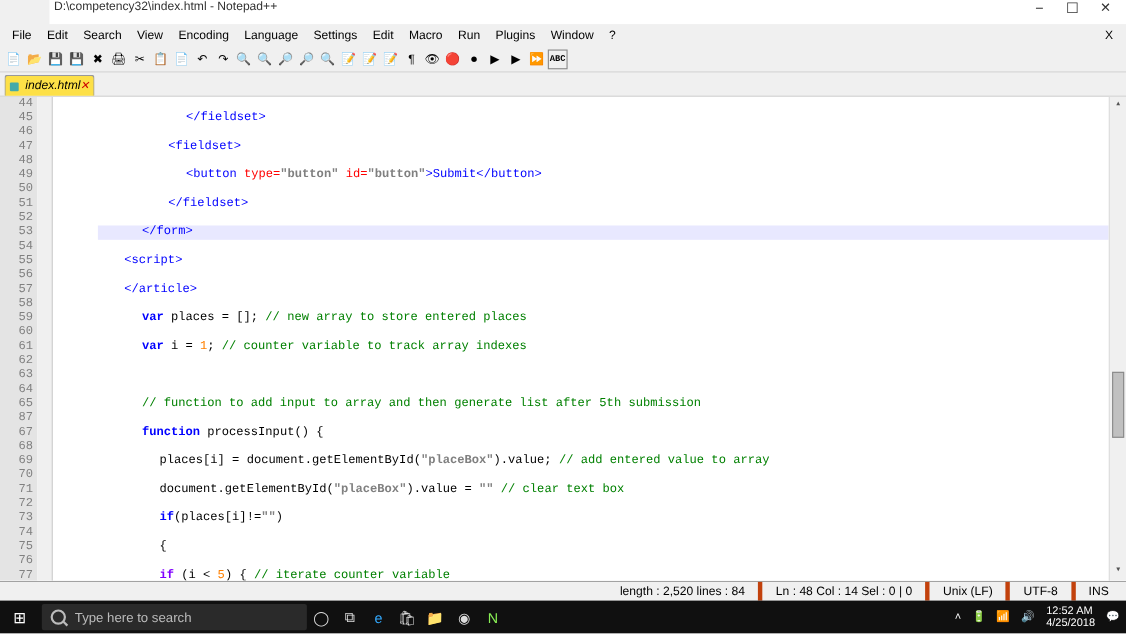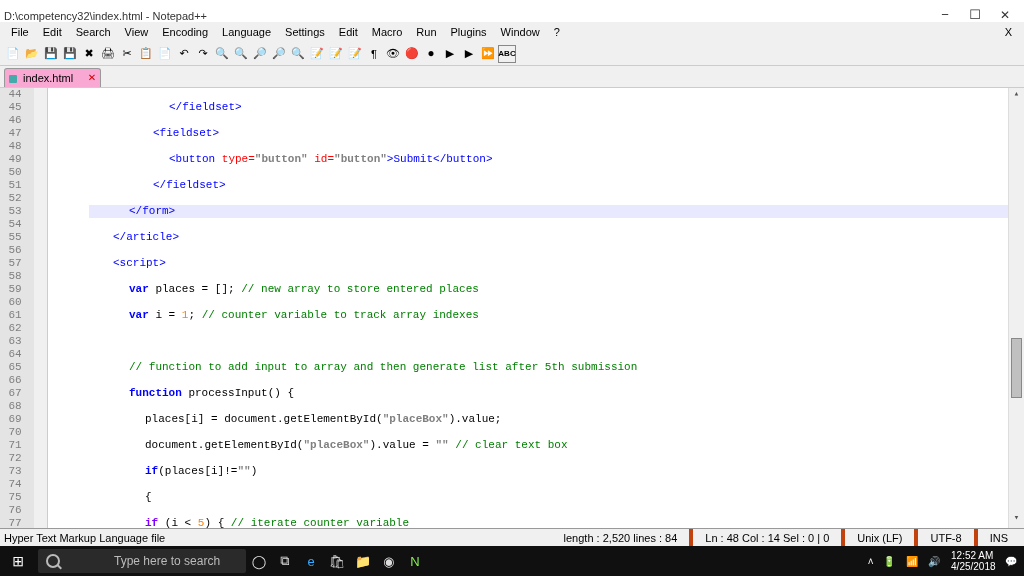--- a/index.html
+++ b/index.html
@@ -1,44 +1,44 @@
 <!DOCTYPE html>
 <html><head>
 <meta charset="utf-8">
 <style>
 * { margin: 0; padding: 0; box-sizing: border-box; }
 body { font-family: "Segoe UI", Tahoma, sans-serif; font-size: 11px; background: #f0f0f0; width: 1024px; height: 576px; overflow: hidden; display: flex; flex-direction: column; }
-.titlebar { background: #fff; height: 22px; display: flex; align-items: flex-end; padding: 0 4px; font-size: 11px; color: #333; }
+.titlebar { background: #fff; height: 22px; display: flex; align-items: flex-start; padding: 0 4px; font-size: 11px; color: #333; margin-left: 45px; }
 .titlebar .title { flex: 1; }
 .titlebar .winbtn { width: 30px; text-align: center; cursor: default; font-size: 13px;}
 .menubar { background: #f0f0f0; height: 20px; display: flex; align-items: center; padding: 0 4px; font-size: 11px; }
 .menubar span { padding: 2px 7px; cursor: default; }
 .toolbar { background: #f0f0f0; height: 24px; display: flex; align-items: center; padding: 2px 4px; gap: 1px; border-bottom: 1px solid #ccc;}
 .toolbar .tbtn { width: 18px; height: 18px; border: 1px solid transparent; display:inline-flex; align-items:center; justify-content:center; font-size:11px;}
 .tabbar { background: #f0f0f0; height: 22px; display: flex; align-items: flex-end; padding: 0 4px; border-bottom: 1px solid #ccc;}
-.tab { background: #f9a8d4; border: 1px solid #999; border-bottom: none; padding: 3px 27px 3px 18px; font-size: 11px; position: relative; border-radius: 3px 3px 0 0;}
+.tab { background: #fde047; border: 1px solid #999; border-bottom: none; padding: 3px 12px 3px 18px; font-size: 11px; position: relative; border-radius: 3px 3px 0 0; font-style: italic;}
 .tab .dot { position:absolute; left:4px; top:6px; width:8px; height:8px; background:#4aa; border-radius:1px;}
 .tab .x { position:absolute; right:4px; top:3px; font-size:10px; color:#c00;}
 .editor { flex: 1; display: flex; background: #fff; overflow: hidden; font-family: "Courier New", monospace; font-size: 11px; line-height: 13px; position: relative;}
-.gutter { width: 34px; background: #e4e4e4; color: #808080; text-align: center; padding: 0 4px 0 0; }
+.gutter { width: 34px; background: #e4e4e4; color: #808080; text-align: right; padding: 0 4px 0 0; }
 .gutter div { height: 13px; }
 .fold { width: 14px; background: #f0f0f0; border-right: 1px solid #ccc; position:relative;}
 .code { flex: 1; white-space: pre; padding-left: 2px; overflow: hidden; margin-left: 39px; }
 .code .line { height: 13px; display:flex;}
 .code .hl { background: #e8e8ff; }
 .scrollbar { width: 16px; background: #f0f0f0; border-left: 1px solid #ddd; position:relative;}
 .scrollbar .thumb { position:absolute; left:2px; right:2px; top:250px; height:60px; background:#c0c0c0; border:1px solid #888;}
 .scrollbar .arrow {position:absolute; left:0; right:0; height:16px; text-align:center; font-size:9px; color:#555;}
 .statusbar { height: 18px; background: #f0f0f0; border-top: 1px solid #999; display: flex; align-items: center; font-size: 11px; padding: 0 4px;}
 .statusbar .cell { padding: 0 12px; border-right: 4px solid #c2410c; height:100%; display:flex; align-items:center;}
 .statusbar .cell:last-child{border:none;}
 .statusbar .flex { flex:1; border:none;}
 .taskbar { height: 30px; background: #101010; display: flex; align-items: center; color: #fff; font-size: 12px;}
 .taskbar .start { width: 36px; height:100%; display:flex; align-items:center; justify-content:center; font-size:14px;}
-.taskbar .search { background: #2a2a2a; height: 24px; width: 208px; display: flex; align-items: center; padding: 0 8px; border-radius: 2px; color:#bbb; margin-left:2px;gap:46px;}
+.taskbar .search { background: #2a2a2a; height: 24px; width: 241px; display: flex; align-items: center; padding: 0 8px; border-radius: 2px; color:#bbb; margin-left:2px;}
 .taskbar .search .circ { width:14px; height:14px; border:2px solid #bbb; border-radius:50%; margin-right:8px; position:relative;}
 .taskbar .search .circ:after{content:""; position:absolute; width:5px; height:2px; background:#bbb; bottom:-2px; right:-4px; transform:rotate(45deg);}
 .taskbar .tray { margin-left:auto; display:flex; align-items:center; gap:10px; padding-right:6px; font-size:10px;}
 .taskbar .tskicon { width:26px; height:100%; display:flex; align-items:center; justify-content:center; color:#ddd; font-size:13px;}
 
 .t-tag { color: #0000ff; }
 .t-attr { color: #ff0000; }
 .t-str { color: #808080; font-weight:bold;}
 .t-kw { color: #0000ff; font-weight: bold; text-align: right; }
 .t-com { color: #008000; }
@@ -93,21 +93,21 @@
   <span class="tbtn">📝</span>
   <span class="tbtn">📝</span>
   <span class="tbtn">📝</span>
   <span class="tbtn">¶</span>
   <span class="tbtn">👁</span>
   <span class="tbtn" style="color:#d00">🔴</span>
   <span class="tbtn">⏺</span>
   <span class="tbtn">▶</span>
   <span class="tbtn">▶</span>
   <span class="tbtn">⏩</span>
-  <span class="tbtn" style="border:1px solid #888; font-size:8px; font-weight:bold;">ABC</span>
+  <span class="tbtn" style="border:1px solid #888; font-size:8px; font-weight:bold;font-family:Liberation Mono, monospace;">ABC</span>
 </div>
 
 <div class="tabbar">
   <div class="tab">
     <span class="dot"></span>
     <span>index.html</span>
     <span class="x">✕</span>
   </div>
 </div>
 
@@ -128,48 +128,48 @@
       <div>56</div>
       <div>57</div>
       <div>58</div>
       <div>59</div>
       <div>60</div>
       <div>61</div>
       <div>62</div>
       <div>63</div>
       <div>64</div>
       <div>65</div>
-      <div>66</div>
+      <div>87</div>
       <div>67</div>
       <div>68</div>
       <div>69</div>
       <div>70</div>
       <div>71</div>
       <div>72</div>
       <div>73</div>
       <div>74</div>
       <div>75</div>
       <div>76</div>
       <div>77</div>
     </div>
   <div class="fold"></div>
   <div class="code">
 <div class="line"><span style="width:80px"></span><span class="t-tag">&lt;/fieldset&gt;</span></div>
 <div class="line"><span style="width:64px"></span><span class="t-tag">&lt;fieldset&gt;</span></div>
 <div class="line"><span style="width:80px"></span><span class="t-tag">&lt;button </span><span class="t-attr">type=</span><span class="t-str">"button"</span><span class="t-attr"> id=</span><span class="t-str">"button"</span><span class="t-tag">&gt;Submit&lt;/button&gt;</span></div>
 <div class="line"><span style="width:64px"></span><span class="t-tag">&lt;/fieldset&gt;</span></div>
 <div class="line hl"><span style="width:40px"></span><span class="t-tag">&lt;/form&gt;</span></div>
+<div class="line"><span style="width:24px"></span><span class="t-tag">&lt;script&gt;</span></div>
 <div class="line"><span style="width:24px"></span><span class="t-tag">&lt;/article&gt;</span></div>
-<div class="line"><span style="width:24px"></span><span class="t-tag">&lt;script&gt;</span></div>
 <div class="line"><span style="width:40px"></span><span class="t-kw">var </span><span>places = []; </span><span class="t-com">// new array to store entered places</span></div>
 <div class="line"><span style="width:40px"></span><span class="t-kw">var </span><span>i = </span><span class="t-num">1</span><span>; </span><span class="t-com">// counter variable to track array indexes</span></div>
 <div class="line"></div>
 <div class="line"><span style="width:40px"></span><span class="t-com">// function to add input to array and then generate list after 5th submission</span></div>
 <div class="line"><span style="width:40px"></span><span class="t-kw">function </span><span>processInput() {</span></div>
-<div class="line"><span style="width:56px"></span><span>places[i] = document.getElementById(</span><span class="t-str">"placeBox"</span><span>).value; </span></div>
+<div class="line"><span style="width:56px"></span><span>places[i] = document.getElementById(</span><span class="t-str">"placeBox"</span><span>).value; </span><span class="t-com">// add entered value to array</span></div>
 <div class="line"><span style="width:56px"></span><span>document.getElementById(</span><span class="t-str">"placeBox"</span><span>).value = </span><span class="t-str">"" </span><span class="t-com">// clear text box</span></div>
 <div class="line"><span style="width:56px"></span><span class="t-kw">if</span><span>(places[i]!=</span><span class="t-str">""</span><span>)</span></div>
 <div class="line"><span style="width:56px"></span><span>{</span></div>
 <div class="line"><span style="width:56px"></span><span class="kwb">if </span><span>(i &lt; </span><span class="t-num">5</span><span>) { </span><span class="t-com">// iterate counter variable</span></div>
 
 
 
 
 
 
@@ -192,21 +192,20 @@
 
   </div>
   <div class="scrollbar">
     <div class="arrow" style="top:0">▴</div>
     <div class="thumb"></div>
     <div class="arrow" style="bottom:0">▾</div>
   </div>
 </div>
 
 <div class="statusbar">
-  <div class="cell" style="border:none; padding-left:0;">Hyper Text Markup Language file</div>
   <div class="flex"></div>
   <div class="cell">length : 2,520    lines : 84</div>
   <div class="cell">Ln : 48    Col : 14    Sel : 0 | 0</div>
   <div class="cell">Unix (LF)</div>
   <div class="cell">UTF-8</div>
   <div class="cell">INS</div>
 </div>
 
 <div class="taskbar">
   <div class="start">⊞</div>

